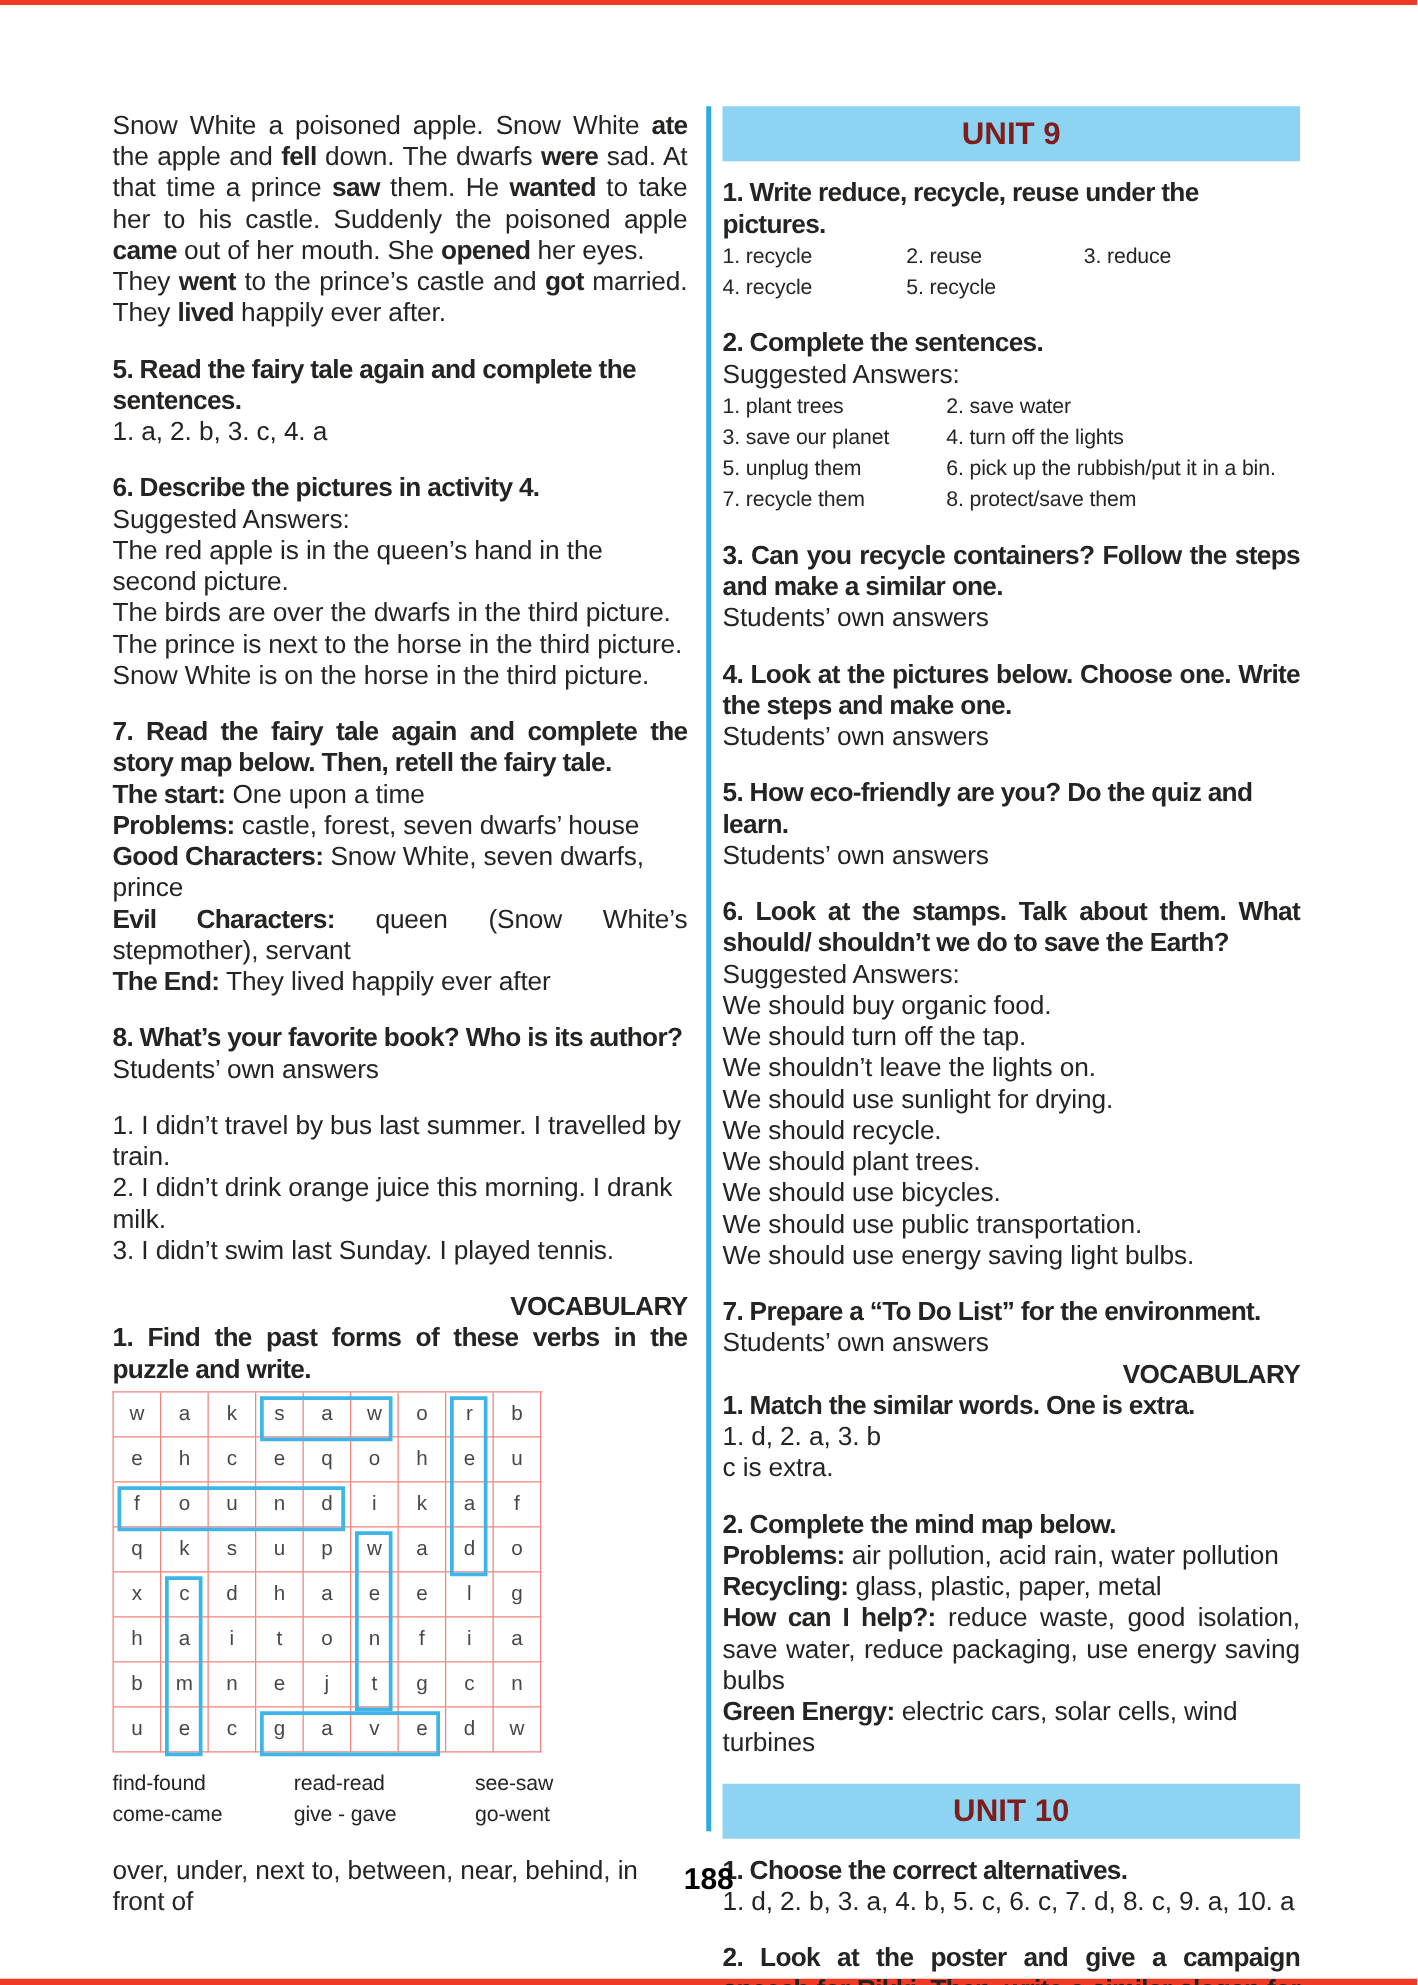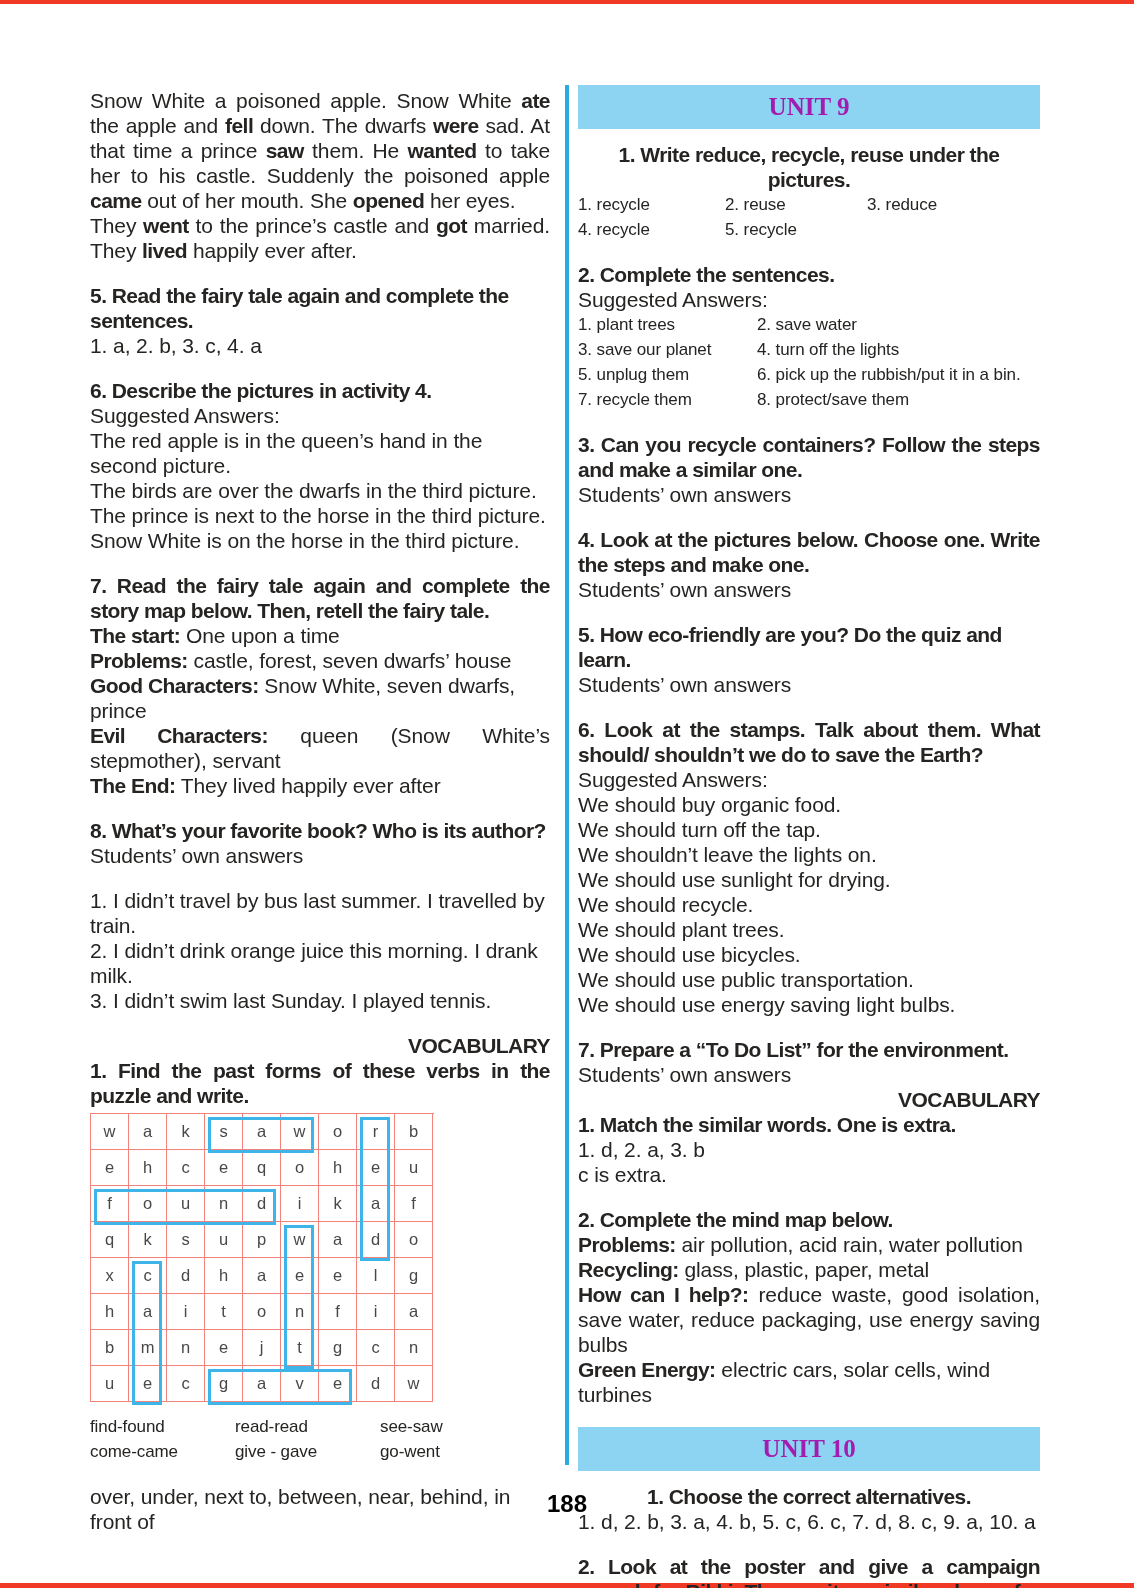--- a/index.html
+++ b/index.html
@@ -21,22 +21,22 @@
   .col.left{left:90px;width:460px;}
   .col.right{left:578px;top:85px;width:462px;}
   .divider{position:absolute;left:565px;top:85px;width:4px;height:1380px;background:var(--divider-blue);}
   .para{font-size:21px;line-height:25px;letter-spacing:-0.1px;}
   .bold{font-weight:bold;letter-spacing:-0.55px;}
   .para b{letter-spacing:-0.55px;}
   .center{text-align:right;}
   .justify{text-align:justify;}
   .gap{height:20px;}
   .banner{height:44px;line-height:44px;text-align:center;background:var(--banner-blue);
-          font-size:25px;font-weight:bold;color:#a21caf;margin-bottom:13px;font-family:Liberation Serif, serif;}
-  .banner + .para{margin-top:0;text-align:center;}
+          font-size:25px;font-weight:bold;color:#7f1d1d;margin-bottom:13px;}
+  .banner + .para{margin-top:0;}
   .cols{display:flex;font-size:17px;line-height:25px;letter-spacing:-0.1px;align-items:flex-end;}
   .cols3 span:nth-child(1){width:147px;}
   .cols3 span:nth-child(2){width:142px;}
   .cols3 span:nth-child(3){flex:1;}
   .cols2 span:nth-child(1){width:179px;}
   .cols2 span:nth-child(2){flex:1;}
   
   .puzzle{position:relative;width:346px;margin:5px 0 12px 0;}
   .pgrid{display:grid;grid-template-columns:repeat(9,38px);grid-auto-rows:36px;
          border-top:1.5px solid var(--grid-red);border-left:1.5px solid var(--grid-red);

